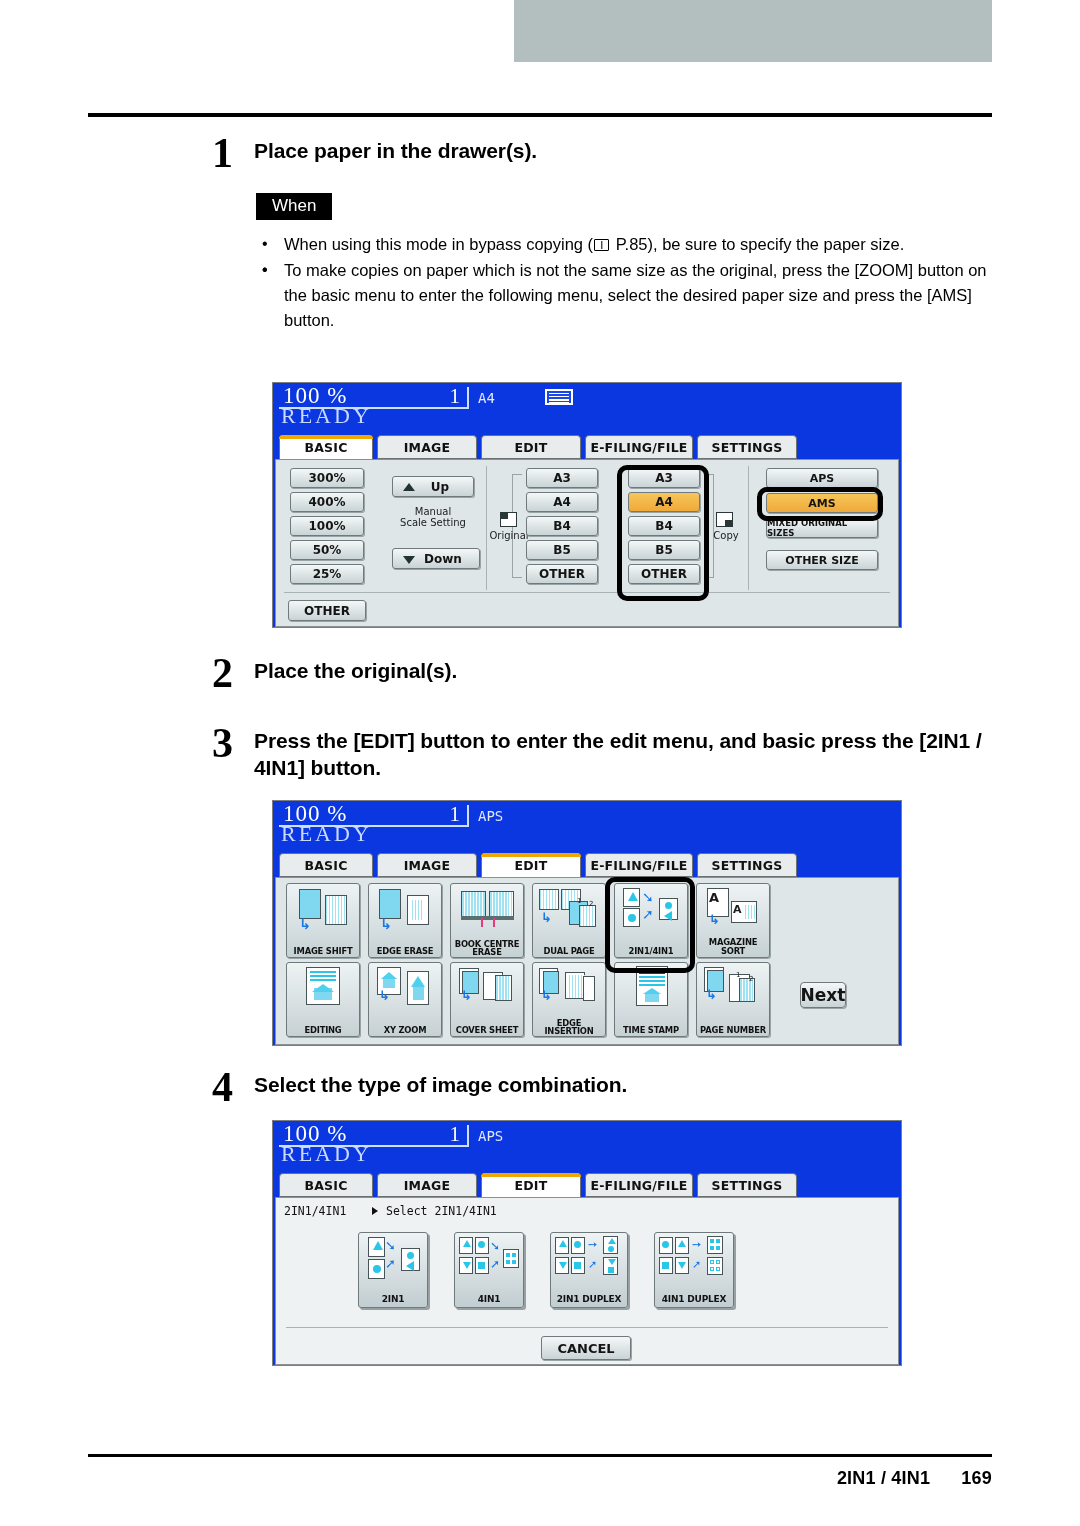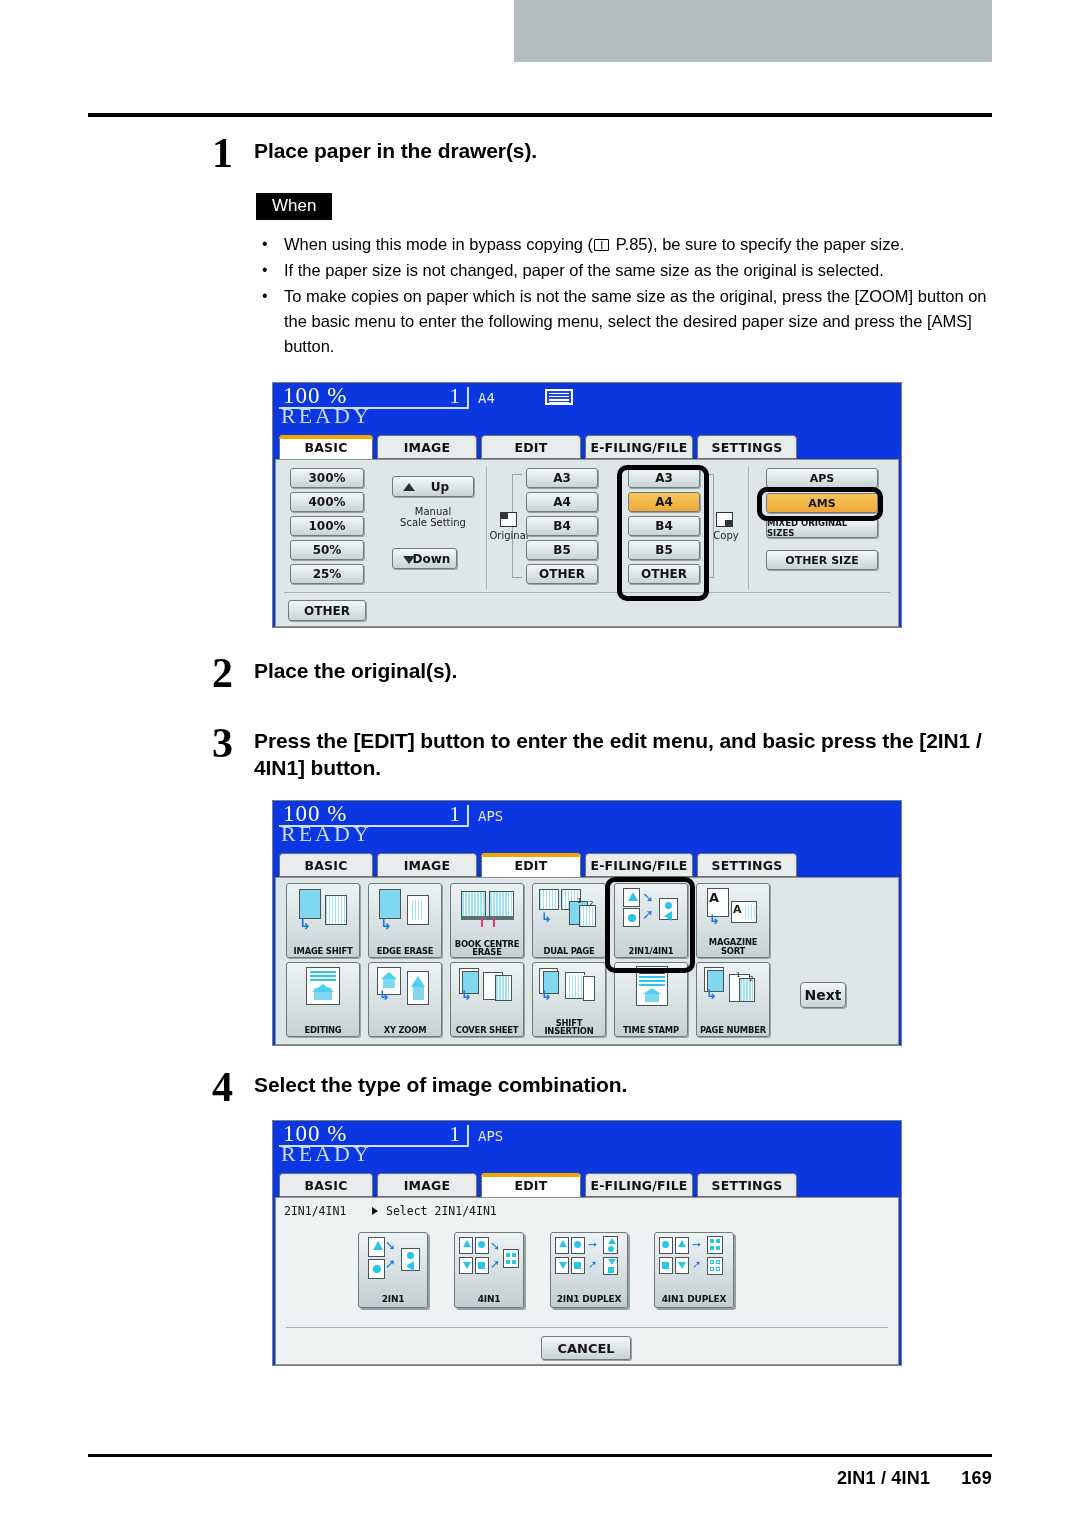--- a/index.html
+++ b/index.html
@@ -213,21 +213,21 @@
 
 <div class="step" style="left:212px; top:138px; width:800px;">
   <div class="num">1</div>
   <div class="title">Place paper in the drawer(s).</div>
 </div>
 
 <div class="tips-label">When</div>
 
 <div class="tips-list">
   <div class="li"><span class="bul">•</span><span>When using this mode in bypass copying (</span><span class="bookicon"></span><span> P.85</span><span>), be sure to specify the paper size.</span></div>
-  <div class="li"><span class="bul">•</span><span>If the paper size is not changed, paper of the same size as the original is selected.</span></div>
+  <div class="li"><span class="bul">•</span></div>
   <div class="li"><span class="bul">•</span><span>To make copies on paper which is not the same size as the original, press the [ZOOM] button on the basic menu to enter the following menu, select the desired paper size and press the [AMS] button.</span></div>
 </div>
 
 <div class="lcd" id="p1" style="left:272px; top:382px; width:630px; height:246px;">
 
   <div class="lcd-status">
     <div class="ratio-box">
       <div class="pct">100  %</div>
       <div class="cnt">1</div>
     </div>
@@ -277,21 +277,21 @@
         <span>25%</span>
       </div>
 
     <div class="btn" style="left:116px; top:16px; width:82px; height:21px;">
       <span class="shape" style="left:10px; top:6px; width:0;height:0;border-left:6px solid transparent;border-right:6px solid transparent;border-bottom:8px solid #233;"></span>
       <span style="margin-left:14px;">Up</span>
     </div>
     <div class="smalllbl" style="left:116px; top:46px; width:82px;">
       <span>Manual</span><br><span>Scale Setting</span>
     </div>
-    <div class="btn" style="left:116px; top:88px; width:65px; height:21px;">
+    <div class="btn" style="left:116px; top:88px; width:88px; height:21px;">
       <span class="shape" style="left:10px; top:7px; width:0;height:0;border-left:6px solid transparent;border-right:6px solid transparent;border-top:8px solid #233;"></span>
       <span style="margin-left:14px;">Down</span>
     </div>
     <div class="vsep" style="left:210px; top:6px; height:124px;"></div>
 
     <div class="bracket" style="left:236px; top:14px; width:10px; height:104px; border-right:none;"></div>
     <div class="pgicon" style="left:224px; top:52px; width:17px; height:15px;">
       <span class="shape" style="left:0;top:0;width:17px;height:15px;border:1.4px solid #2b3638;background:#fff;"></span>
       <span class="shape" style="left:1px;top:1px;width:7px;height:6px;background:#2b3638;"></span>
     </div>
@@ -506,21 +506,21 @@
 
     <div class="ibtn" style="left:256px; top:84px; width:74px; height:75px;">
       <div class="art">
         <span class="doc" style="left:6px;top:2px;width:19px;height:26px;"></span>
         <span class="doc cyan" style="left:10px;top:5px;width:16px;height:23px;"></span>
         <span class="doc" style="left:32px;top:6px;width:20px;height:27px;"></span>
         <span class="doc hatch" style="left:36px;top:9px;width:16px;height:23px;border:none;"></span>
         <span class="doc" style="left:50px;top:10px;width:12px;height:25px;"></span>
         <span class="arrow" style="left:8px;top:23px;font-size:13px;">↳</span>
       </div>
-      <div class="cap two"><span>SHIFT INSERTION</span></div>
+      <div class="cap two"><span>EDGE INSERTION</span></div>
     </div>
 
     <div class="ibtn" style="left:338px; top:84px; width:74px; height:75px;">
       <div class="art">
         <span class="doc" style="left:21px;top:0px;width:32px;height:40px;"></span>
         <span class="shape" style="left:24px;top:2px;width:26px;height:6px;background:#2c3a3c;"></span>
         <span class="shape" style="left:24px;top:10px;width:26px;height:11px;background:repeating-linear-gradient(#29c6e8 0 2px,#fff 2px 4px);"></span>
         <span class="shape" style="left:30px;top:27px;width:14px;height:9px;background:#7fd8ef;"></span>
         <span class="shape" style="left:28px;top:22px;width:0;height:0;border-left:9px solid transparent;border-right:9px solid transparent;border-bottom:6px solid #4fd0ee;"></span>
       </div>
@@ -534,21 +534,21 @@
         <span class="doc" style="left:32px;top:8px;width:21px;height:28px;"></span>
         <span class="doc hatch" style="left:42px;top:12px;width:16px;height:24px;"></span>
         <span class="smalllbl" style="left:39px;top:6px;font-size:7px;">1</span>
         <span class="smalllbl" style="left:52px;top:10px;font-size:7px;">2</span>
         <span class="arrow" style="left:9px;top:22px;font-size:13px;">↳</span>
       </div>
       <div class="cap">PAGE NUMBER</div>
     </div>
 
     <div class="btn" style="left:524px; top:104px; width:46px; height:26px; border-radius:4px;">
-      <span style="font-size:14px;">Next</span>
+      <span style="font-size:17px;">Next</span>
     </div>
   </div>
 
   <div class="hl" style="left:332px; top:76px; width:90px; height:96px;"></div>
 </div>
 
 <div class="step" style="left:212px; top:1072px; width:800px;">
   <div class="num">4</div>
   <div class="title">Select the type of image combination.</div>
 </div>

